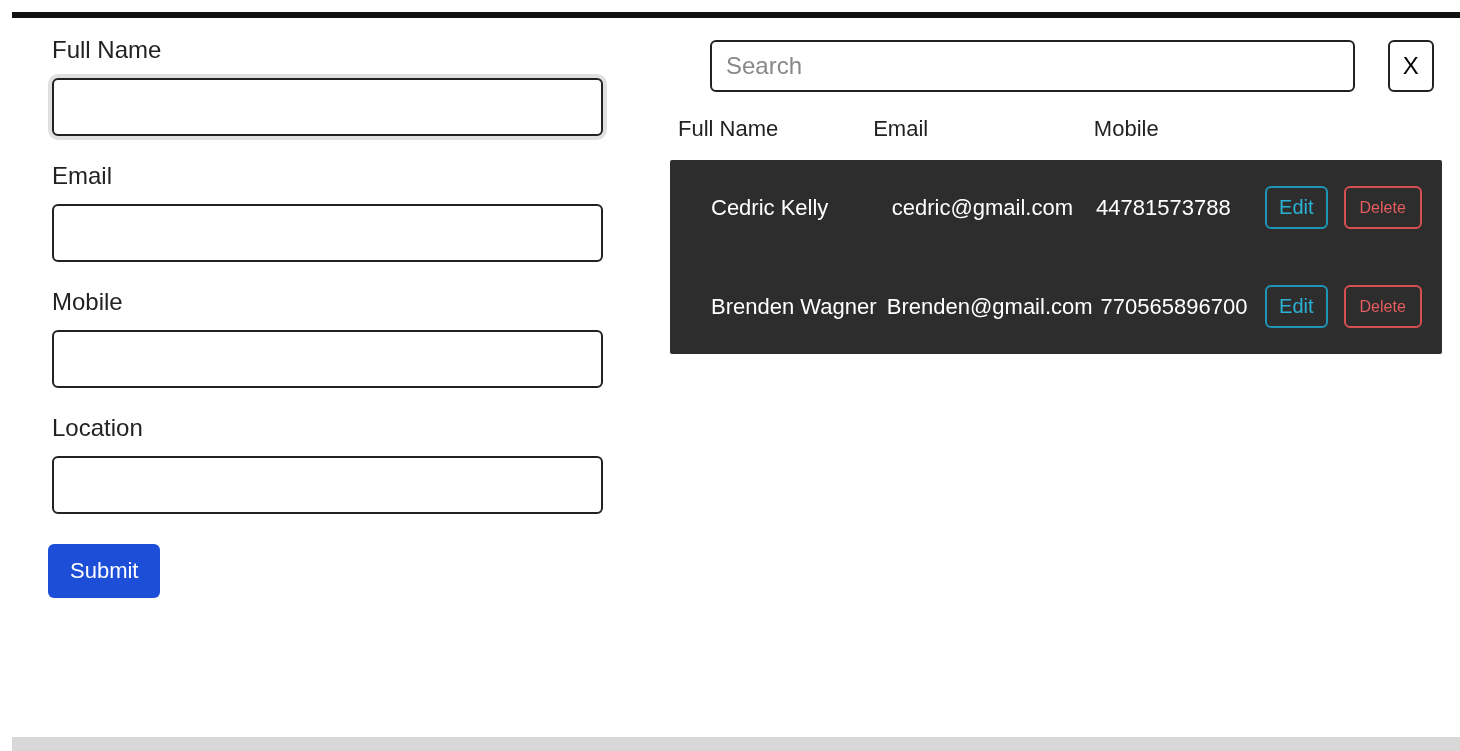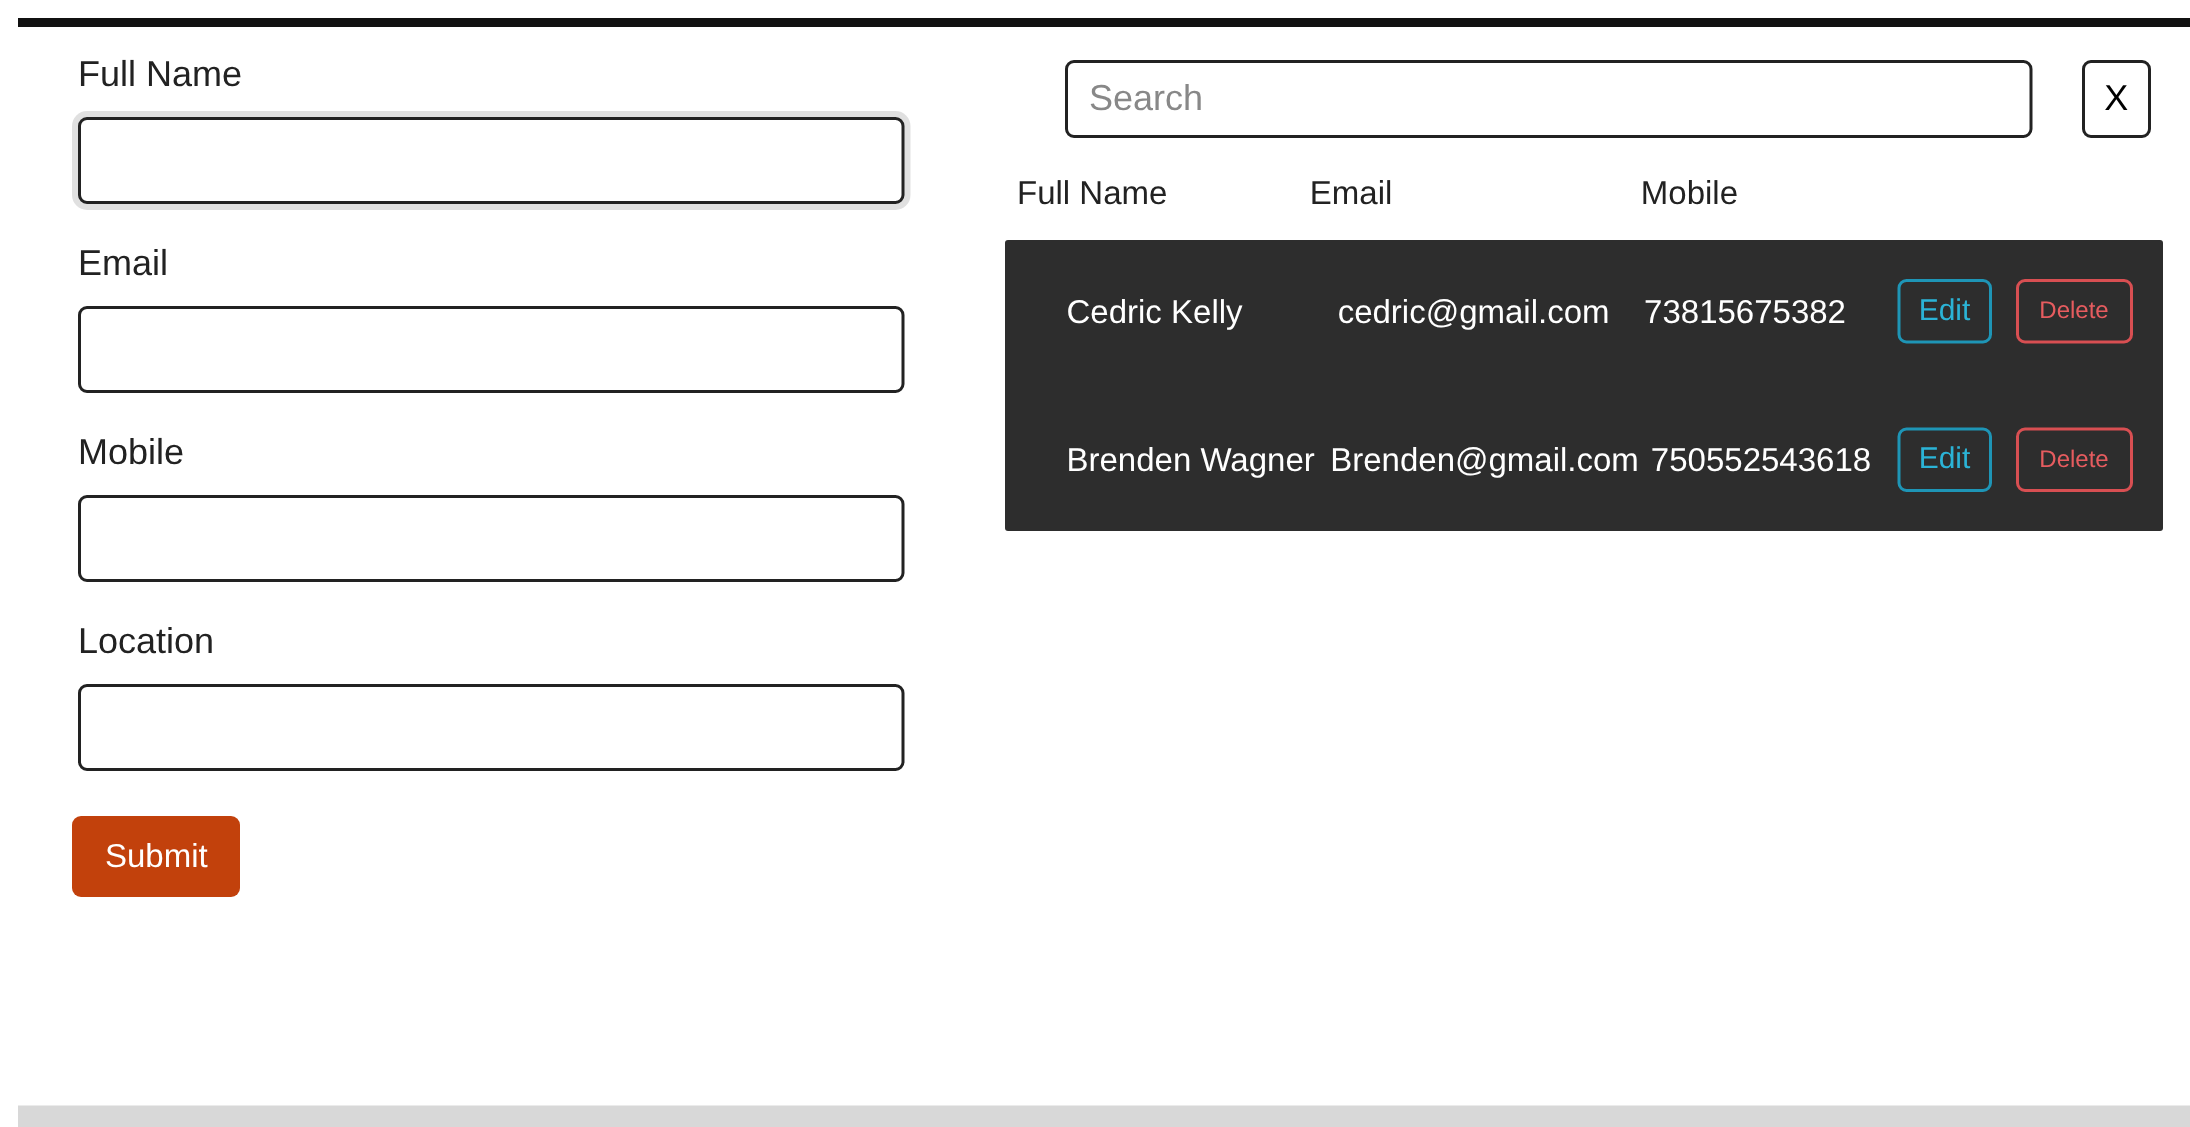--- a/index.html
+++ b/index.html
@@ -48,21 +48,21 @@
       border-radius: 6px;
       font-size: 22px;
       padding: 0 14px;
       font-family: inherit;
       background: #fff;
     }
     .text-input.focused {
       box-shadow: 0 0 0 4px rgba(0,0,0,0.12);
     }
     .submit-btn {
-      background: #c2410c;
+      background: #1d4ed8;
       color: #fff;
       border: none;
       border-radius: 6px;
       padding: 14px 22px;
       font-size: 22px;
       font-family: inherit;
       cursor: pointer;
       margin-top: 4px;
       text-align: center;
     }
@@ -203,31 +203,31 @@
         <div class="th">Email</div>
         <div class="th">Mobile</div>
         <div class="th"></div>
       </div>
 
       <div class="tbody">
 
         <div class="trow">
           <div class="td">Cedric Kelly</div>
           <div class="td">cedric@gmail.com</div>
-          <div class="td">73815675382</div>
+          <div class="td">44781573788</div>
           <div class="td actions">
             <button class="edit-btn">Edit</button>
             <button class="delete-btn">Delete</button>
           </div>
         </div>
 
         <div class="trow">
           <div class="td">Brenden Wagner</div>
           <div class="td">Brenden@gmail.com</div>
-          <div class="td">750552543618</div>
+          <div class="td">770565896700</div>
           <div class="td actions">
             <button class="edit-btn">Edit</button>
             <button class="delete-btn">Delete</button>
           </div>
         </div>
 
       </div>
     </div>
 
   </div>

